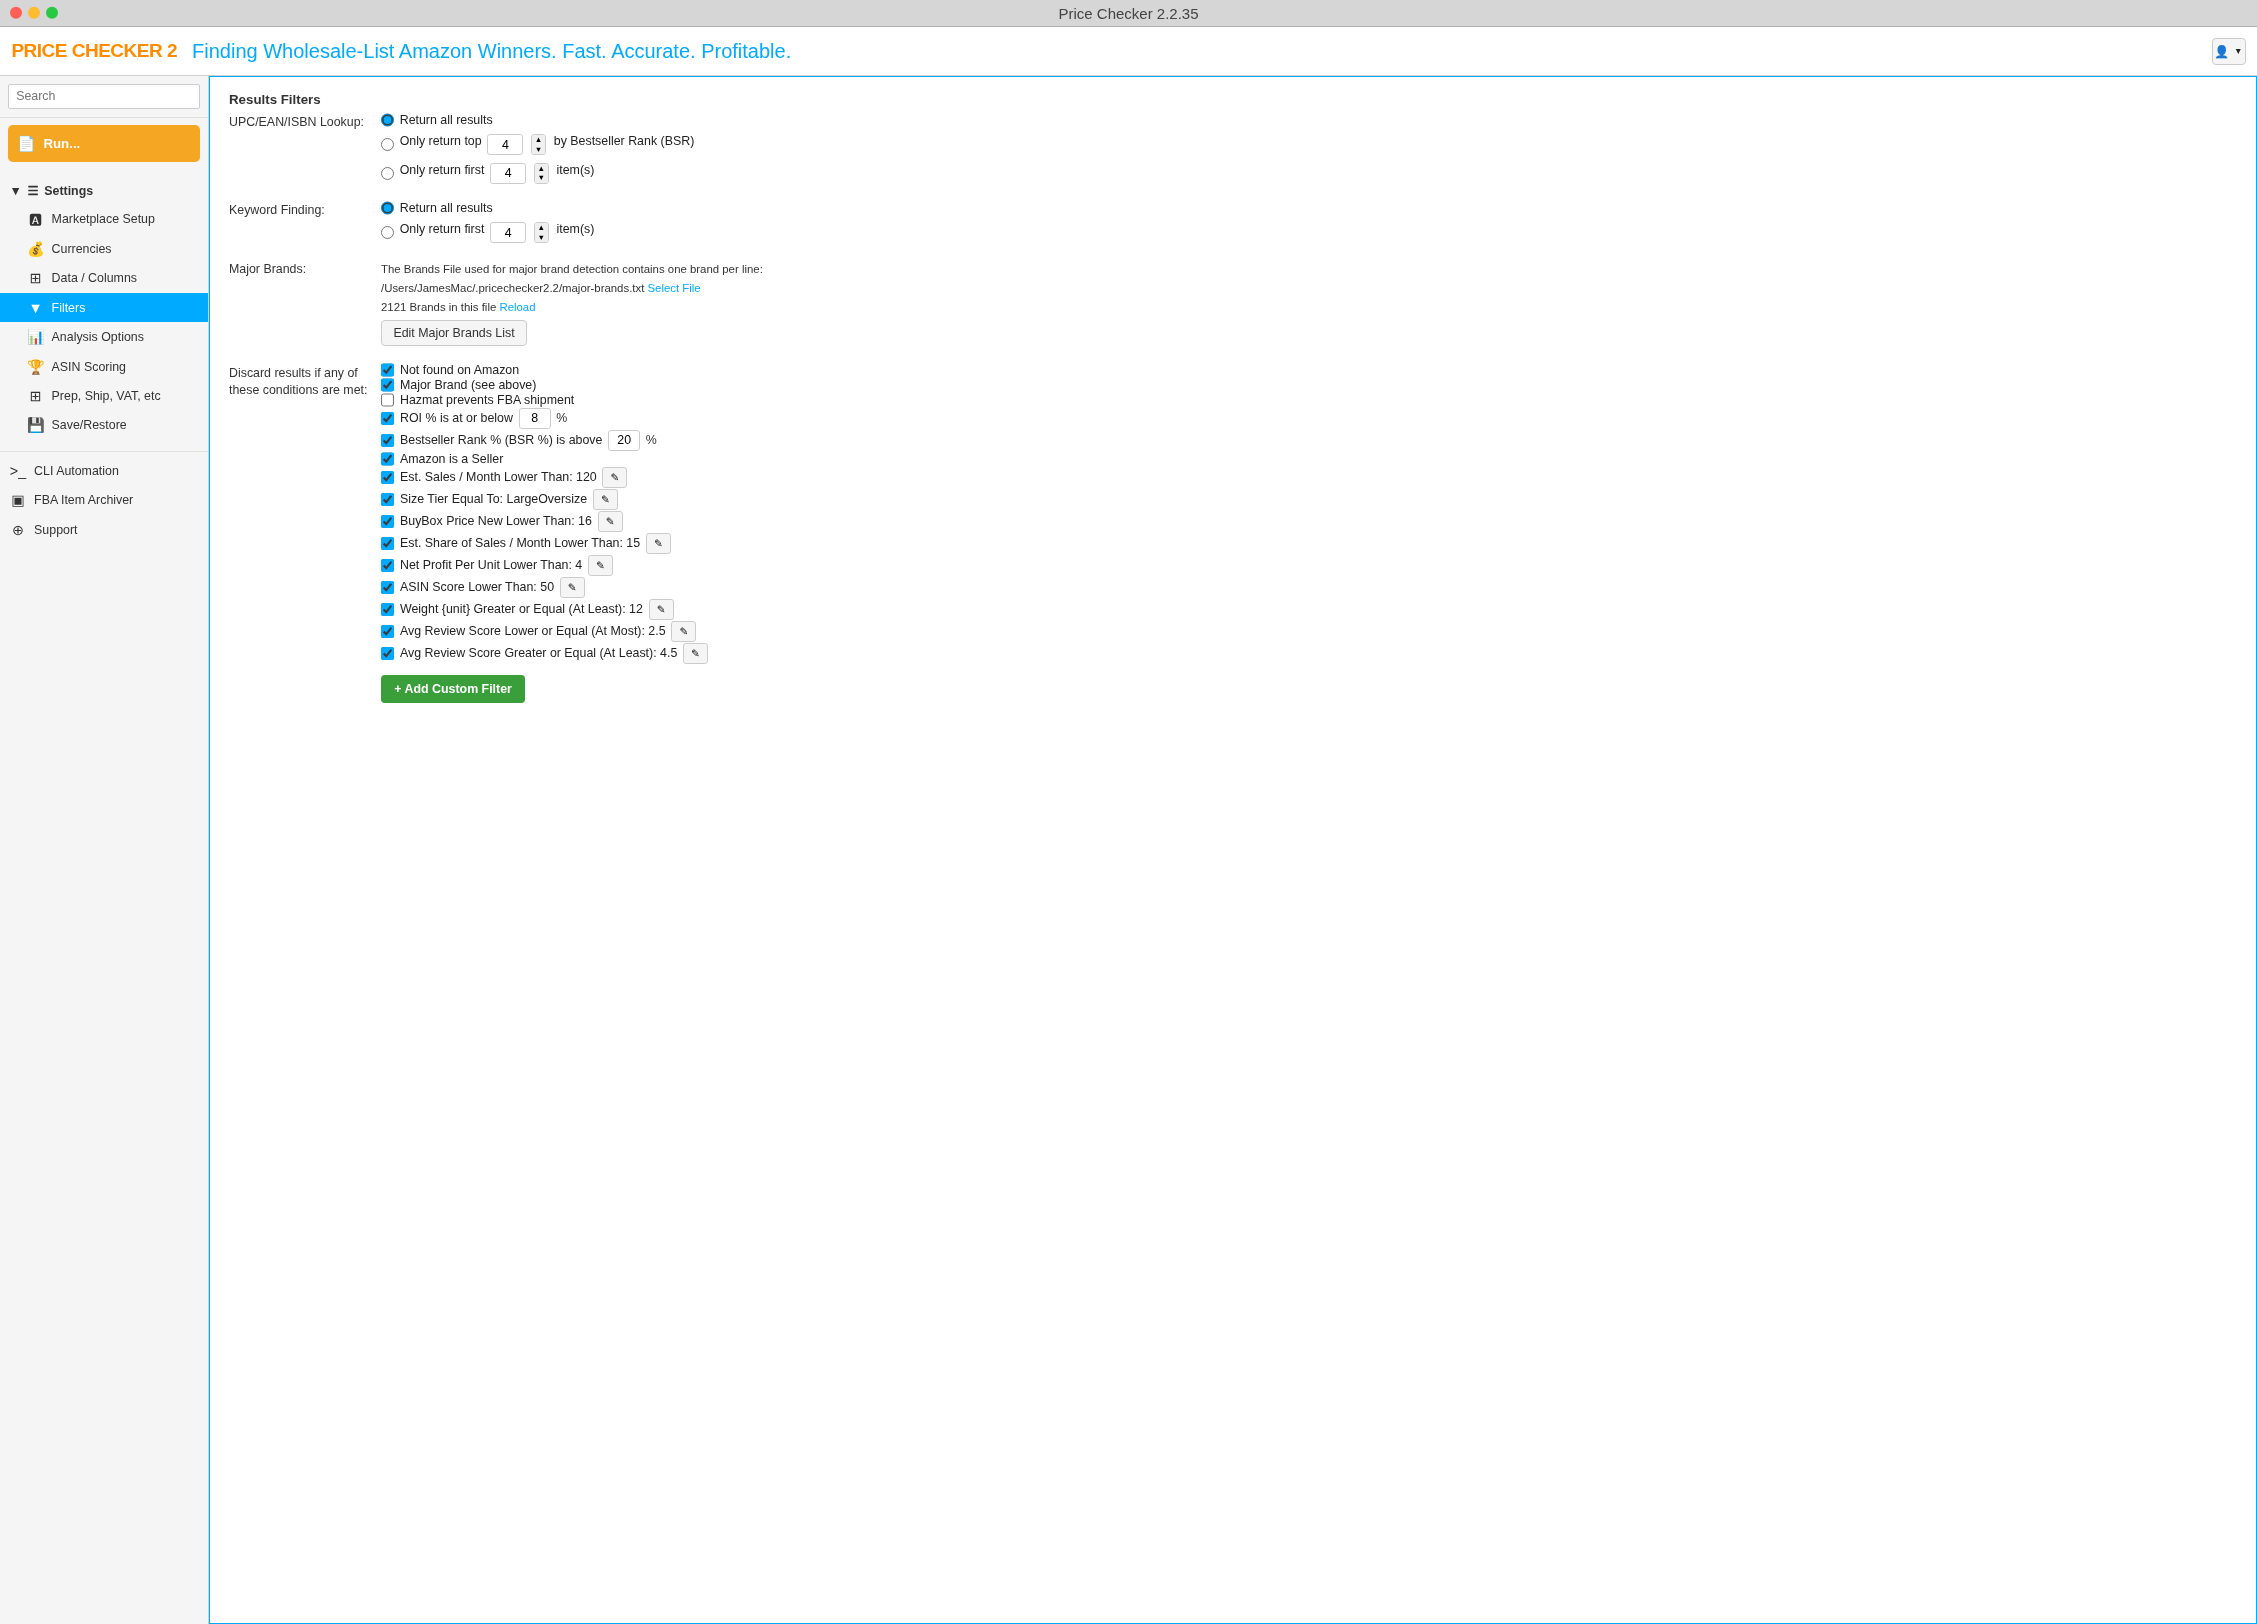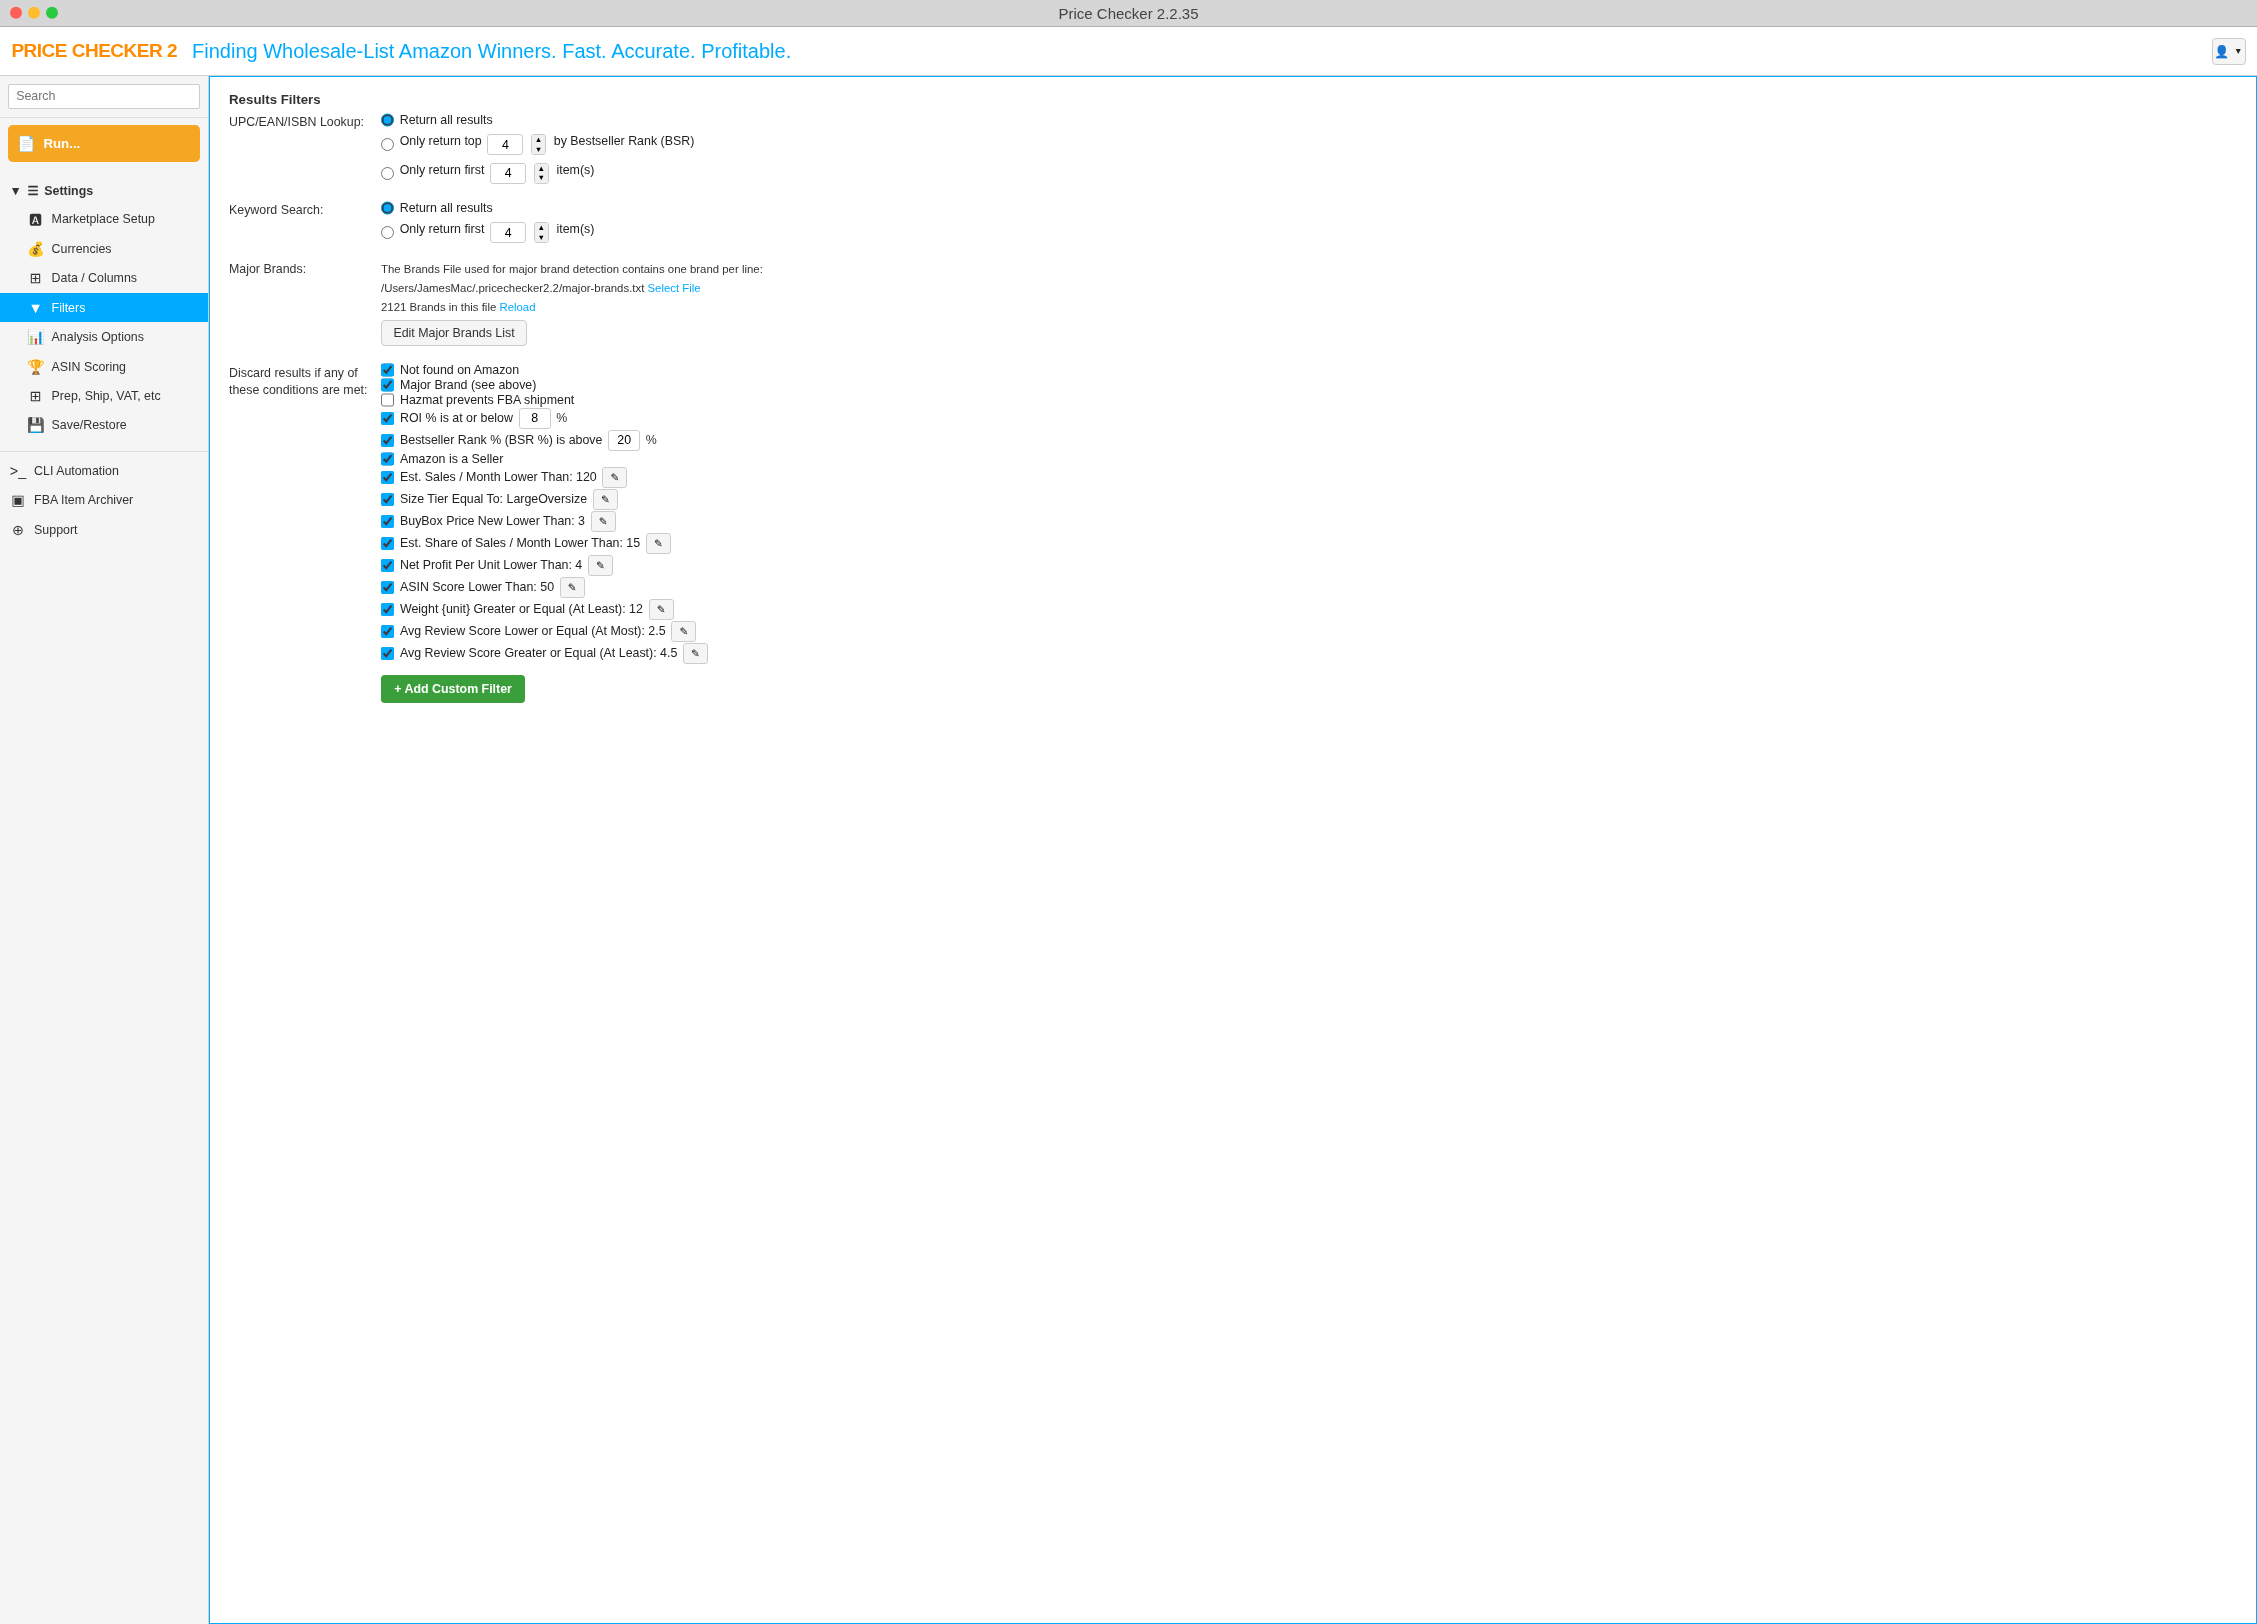--- a/index.html
+++ b/index.html
@@ -208,21 +208,21 @@
                   <button class="spinner-btn">▲</button>
                   <button class="spinner-btn">▼</button>
                 </div>
                 <span>item(s)</span>
               </div>
             </div>
           </div>
         </div>
 
         <div class="form-row">
-          <div class="form-label">Keyword Search:</div>
+          <div class="form-label">Keyword Finding:</div>
           <div class="form-content">
             <div class="radio-group">
               <div class="radio-option">
                 <input type="radio" name="keyword-search" checked="" style="">
                 <span>Return all results</span>
               </div>
               <div class="radio-option">
                 <input type="radio" name="keyword-search" style="">
                 <span>Only return first</span>
                 <input type="text" class="number-input" value="4" style="">
@@ -299,21 +299,21 @@
                 </div>
 
                 <div class="condition-item">
                   <input type="checkbox" checked="" style="">
                   <span>Size Tier Equal To: LargeOversize</span>
                   <button class="edit-icon-btn">✎</button>
                 </div>
 
                 <div class="condition-item">
                   <input type="checkbox" checked="" style="">
-                  <span>BuyBox Price New  Lower Than: 3</span>
+                  <span>BuyBox Price New  Lower Than: 16</span>
                   <button class="edit-icon-btn">✎</button>
                 </div>
 
                 <div class="condition-item">
                   <input type="checkbox" checked="" style="">
                   <span>Est. Share of Sales / Month Lower Than: 15</span>
                   <button class="edit-icon-btn">✎</button>
                 </div>
 
                 <div class="condition-item">

